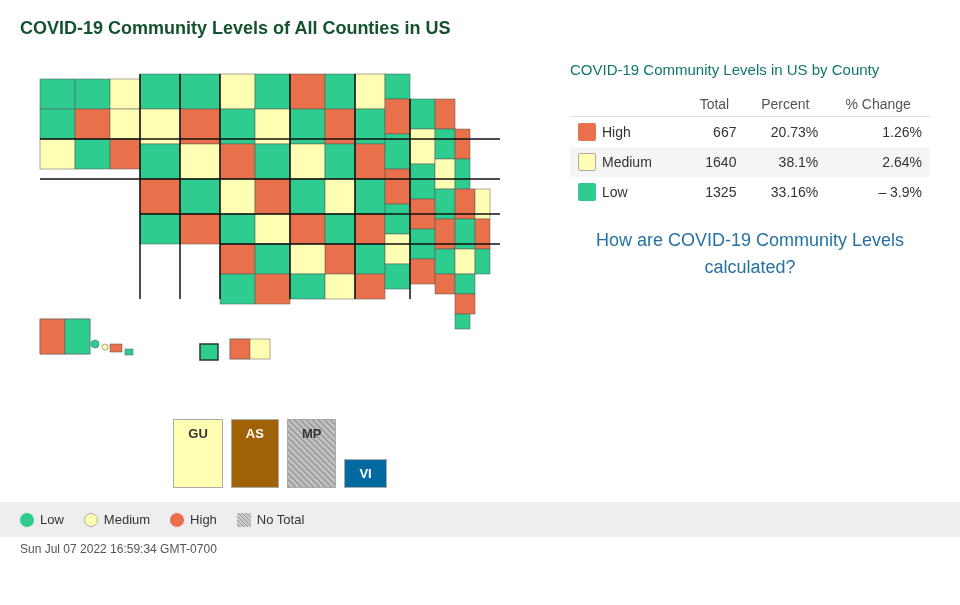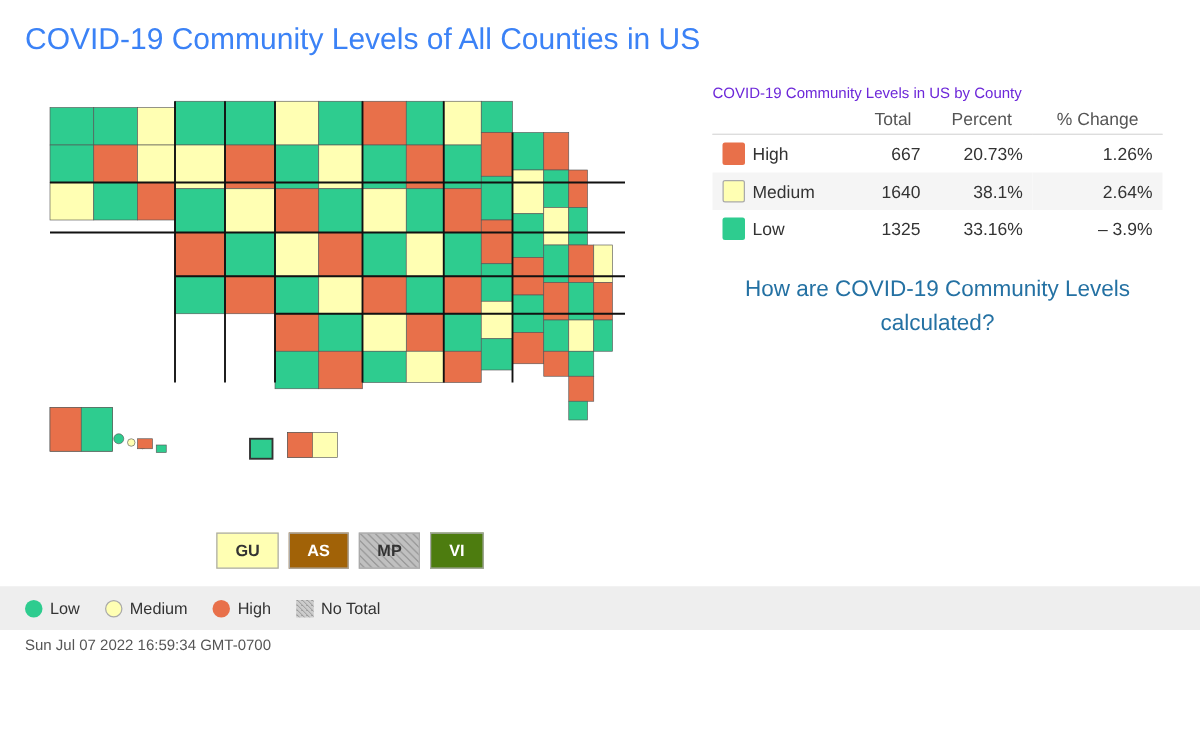--- a/index.html
+++ b/index.html
@@ -7,24 +7,24 @@
       font-family: Arial, sans-serif;
       background: #fff;
       color: #333;
       width: 960px;
       height: 605px;
       overflow: hidden;
       position: relative;
     }
 
     .page-title {
-      font-size: 24px;
-      font-weight: normal;
+      font-size: 18px;
+      font-weight: bold;
       padding: 18px 20px 10px 20px;
-      color: #3b82f6;
+      color: #14532d;
     }
 
     .main-content {
       display: flex;
       flex-direction: row;
       padding: 0 10px;
     }
 
     .map-section {
       flex: 0 0 540px;
@@ -36,23 +36,23 @@
       height: 350px;
       position: relative;
     }
 
     .info-section {
       flex: 1;
       padding: 10px 20px;
     }
 
     .info-title {
-      font-size: 12px;
-      color: #6d28d9;
-      margin-bottom: 0;
+      font-size: 15px;
+      color: #0f766e;
+      margin-bottom: 12px;
       line-height: 1.4;
     }
 
     .data-table {
       width: 100%;
       border-collapse: collapse;
       font-size: 14px;
     }
 
     .data-table th {
@@ -117,21 +117,21 @@
       padding: 6px 14px;
       font-size: 13px;
       font-weight: bold;
       border: 1px solid #aaa;
       cursor: pointer;
     }
 
     .territory-gu { background: #ffffb3; color: #333; }
     .territory-as { background: #a16207; color: #fff; }
     .territory-mp { background: #c0c0c0; color: #333; background-image: repeating-linear-gradient(45deg, #999 0, #999 1px, #c0c0c0 0, #c0c0c0 50%); background-size: 6px 6px; }
-    .territory-vi { background: #4d7c0f; color: #fff; }
+    .territory-vi { background: #0369a1; color: #fff; margin-top: 40px; }
 
     .legend-bar {
       background: #eee;
       padding: 10px 20px;
       display: flex;
       align-items: center;
       gap: 20px;
       font-size: 13px;
       margin-top: 4px;
     }

